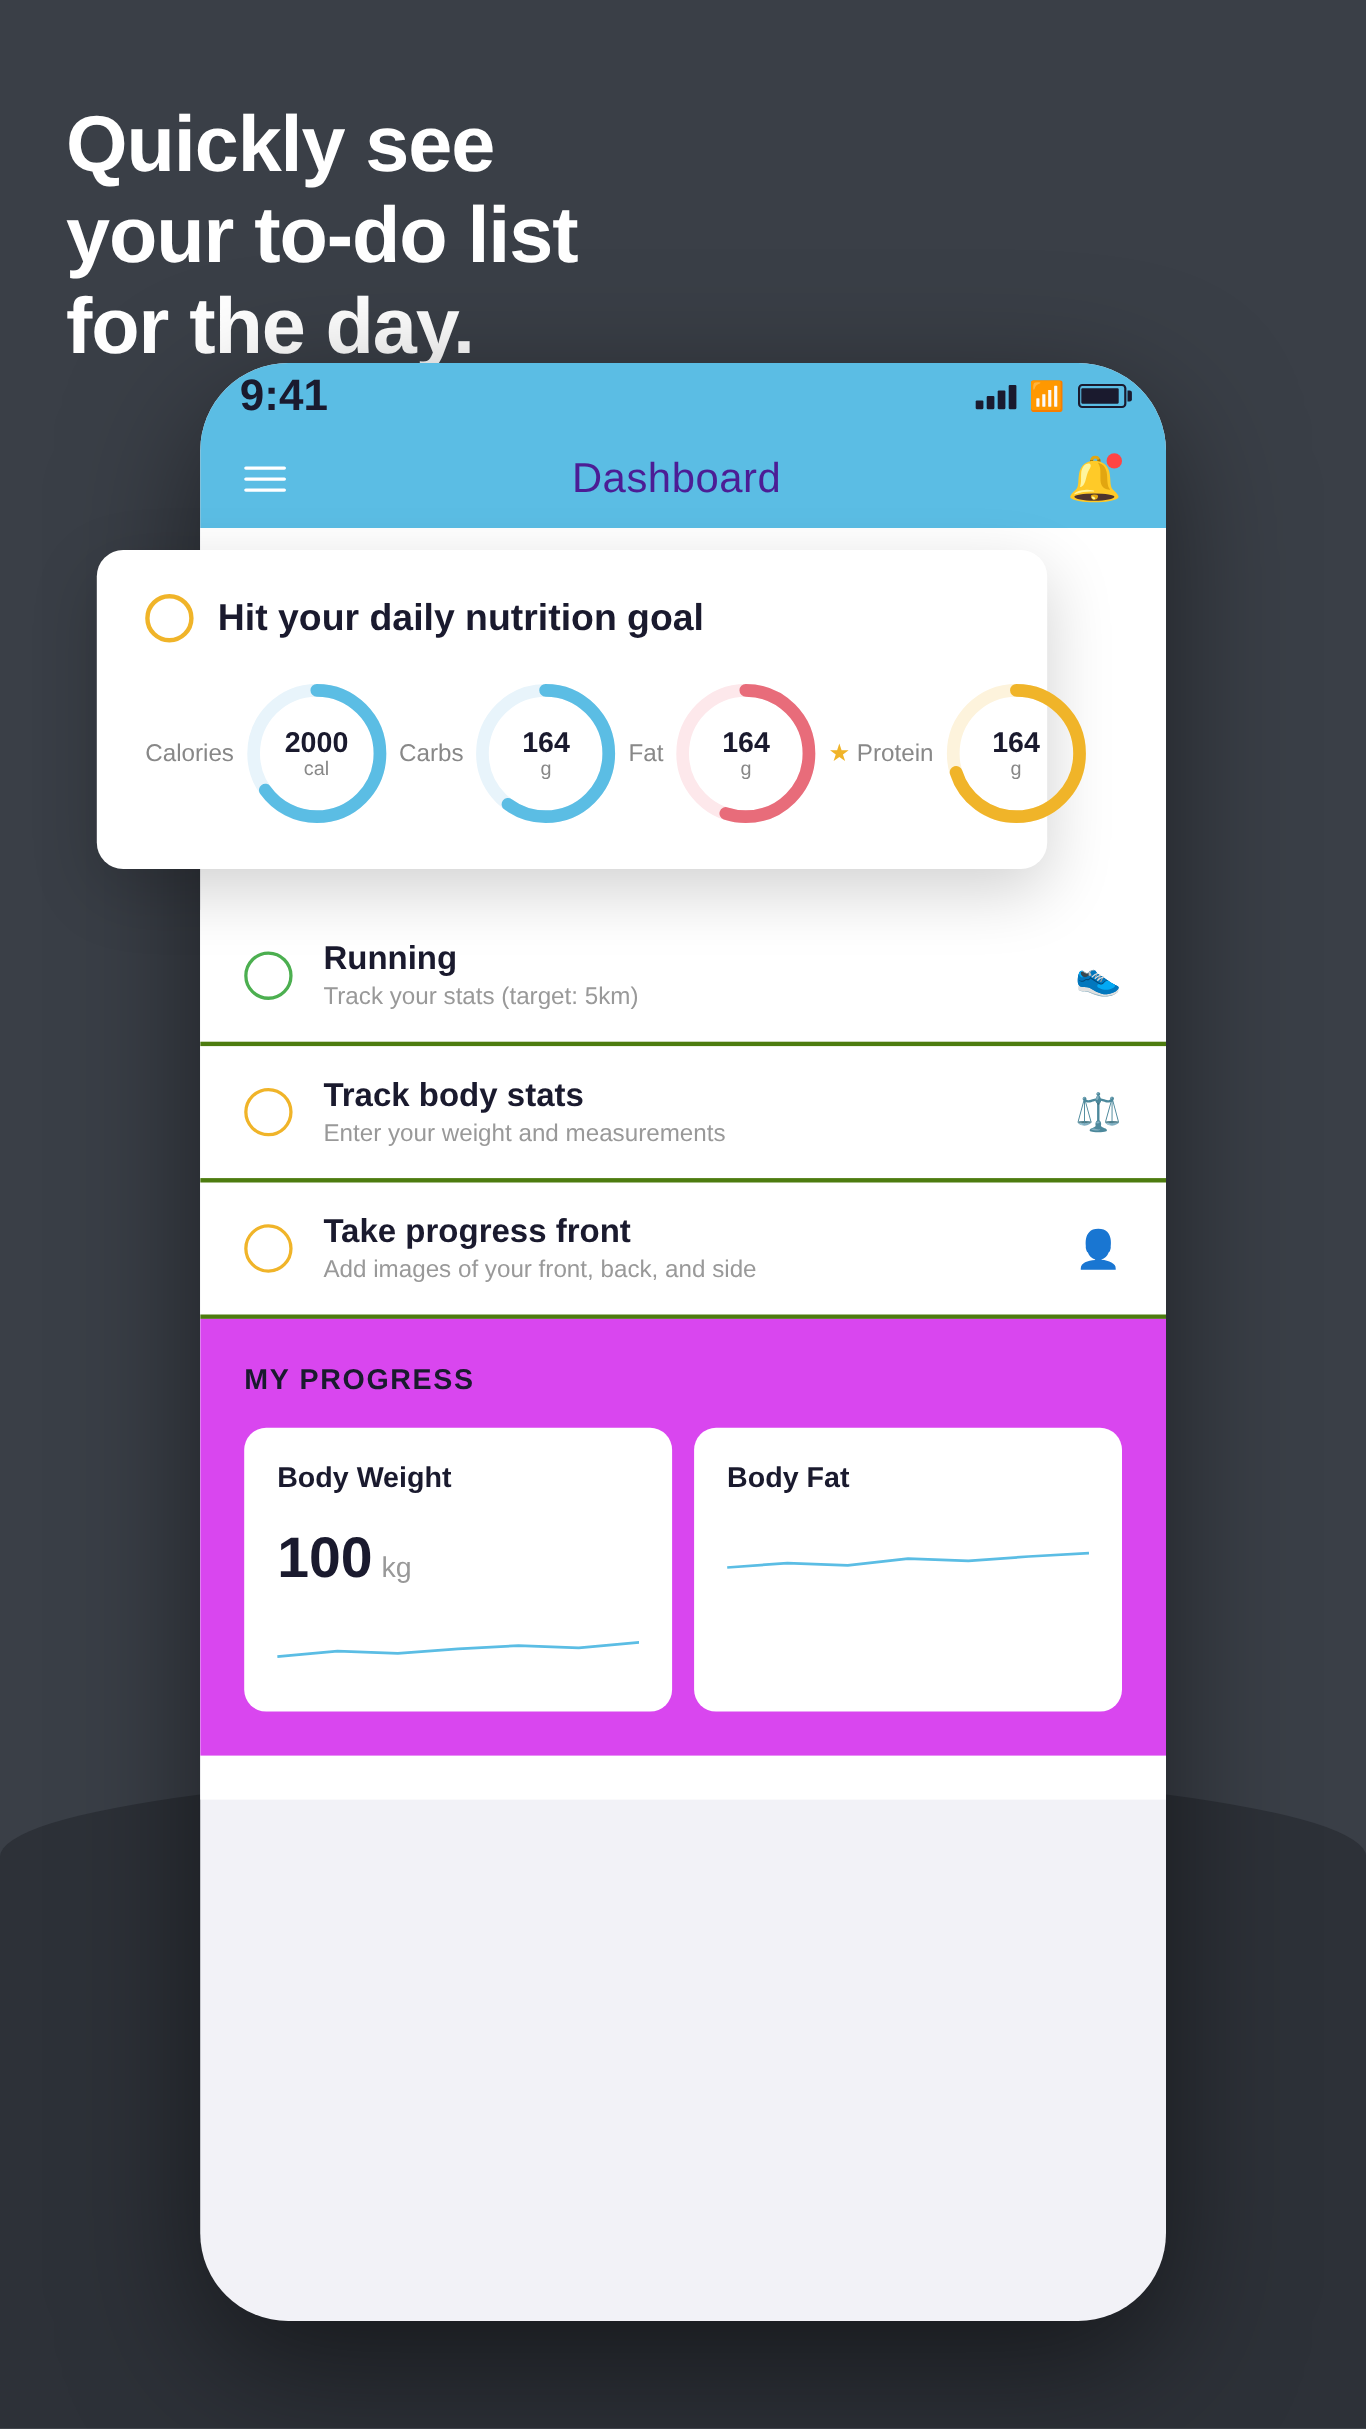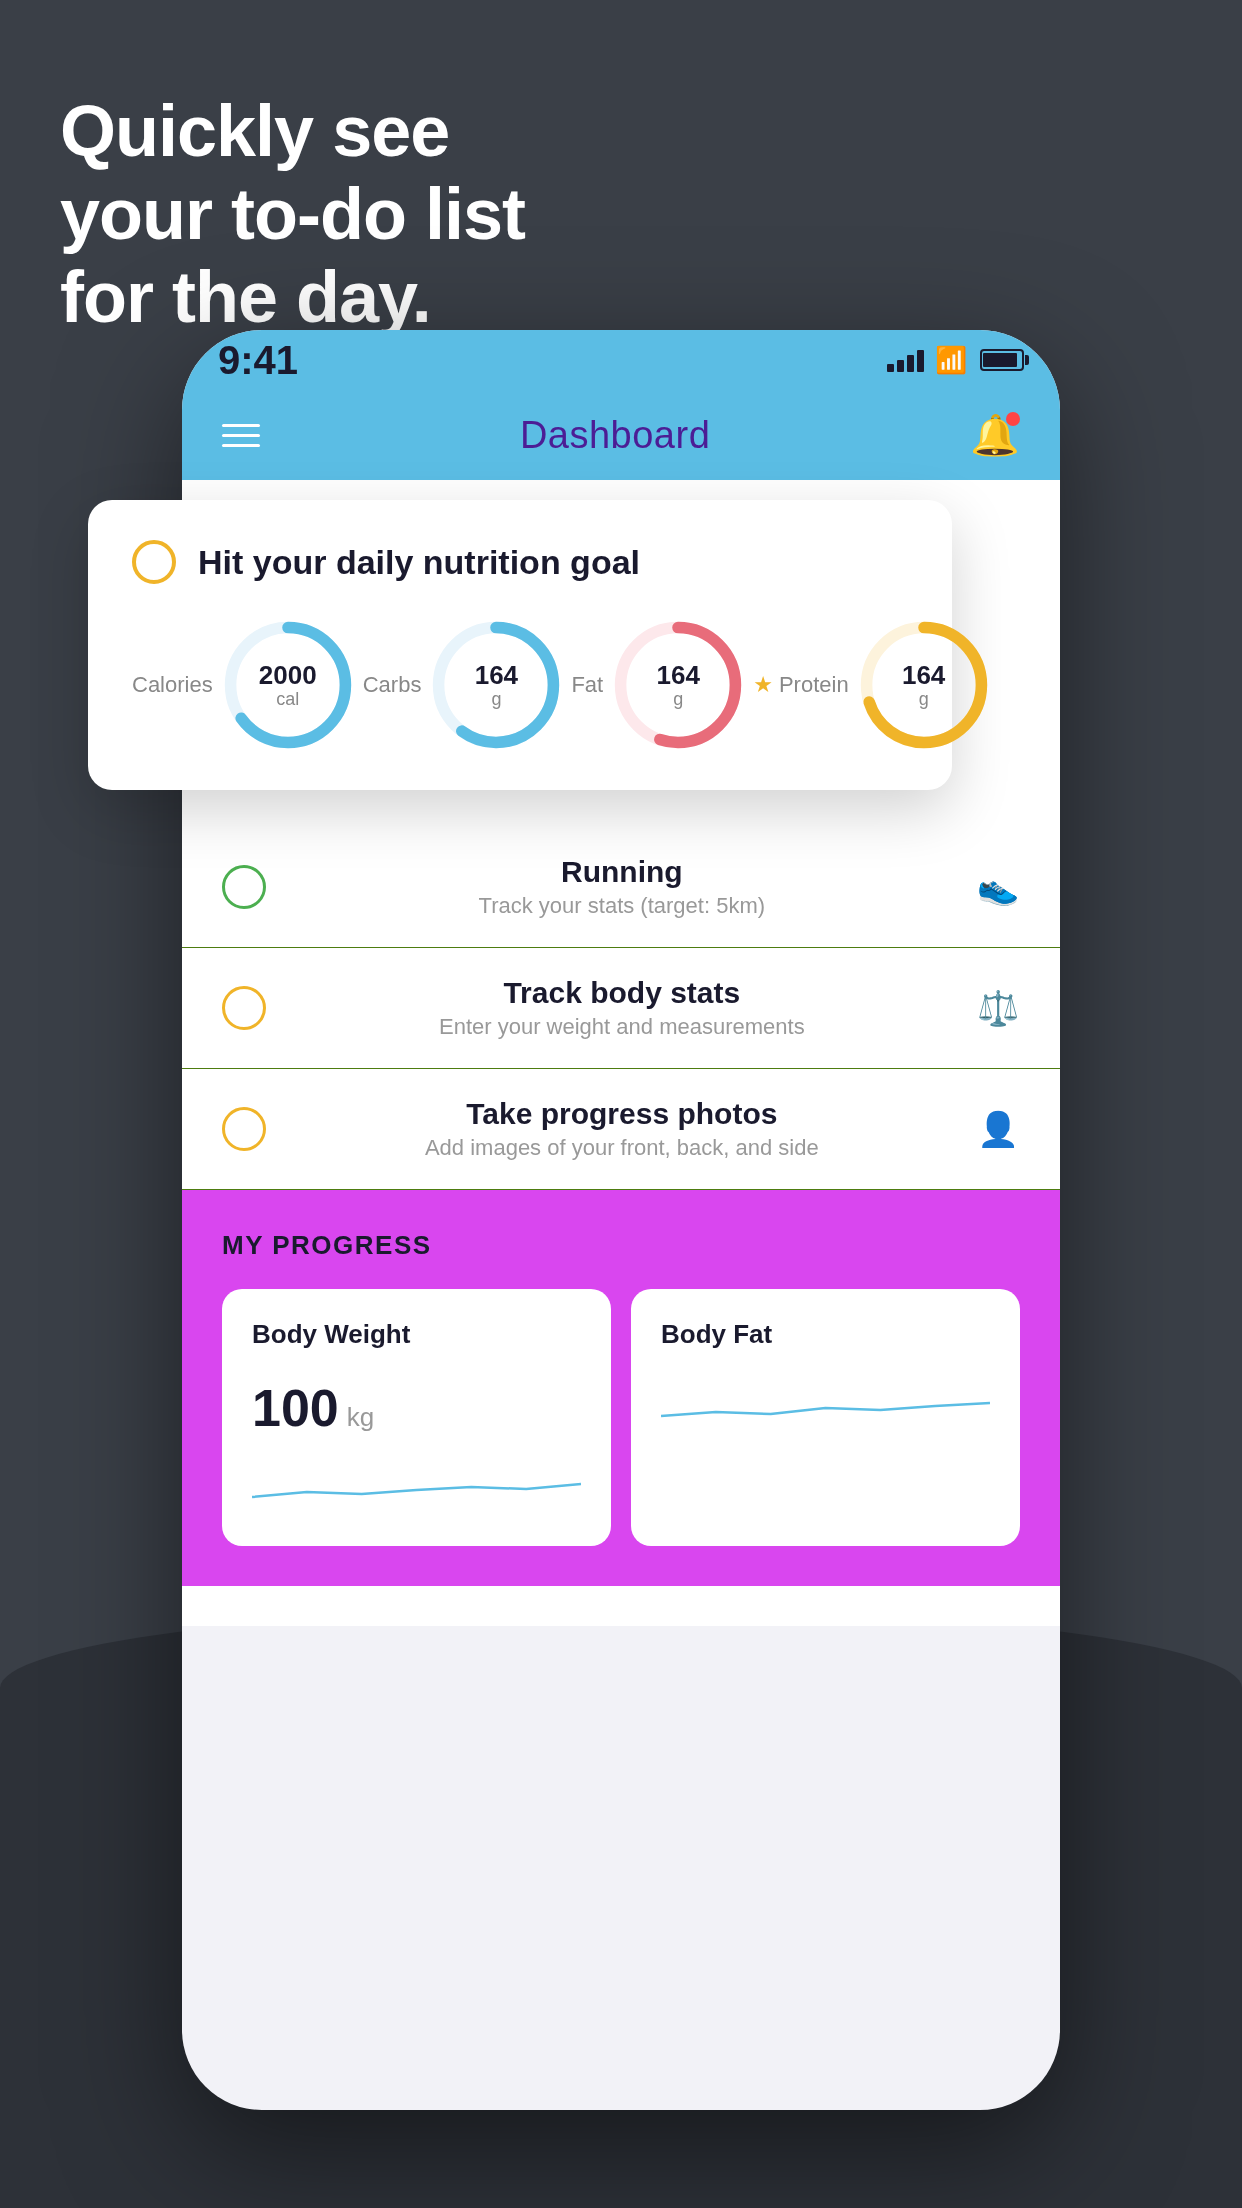--- a/index.html
+++ b/index.html
@@ -250,23 +250,22 @@
 
     
     .todo-list {
       background: #ffffff;
       margin-top: 260px;
     }
     .todo-item {
       display: flex;
       align-items: center;
       padding: 28px 40px;
-      border-bottom: 1px solid #4d7c0f;
+      border-bottom: 4px solid #4d7c0f;
       gap: 28px;
-      text-align: center;
     }
     .todo-circle {
       width: 44px;
       height: 44px;
       border-radius: 50%;
       border: 3px solid #f0b429;
       flex-shrink: 0;
     }
     .todo-circle.green {
       border-color: #4caf50;
@@ -411,21 +410,21 @@
         <div class="todo-text">
           <div class="todo-title">Track body stats</div>
           <div class="todo-subtitle">Enter your weight and measurements</div>
         </div>
         <span class="todo-icon">⚖️</span>
       </div>
 
       <div class="todo-item">
         <div class="todo-circle"></div>
         <div class="todo-text">
-          <div class="todo-title">Take progress photos</div>
+          <div class="todo-title">Take progress front</div>
           <div class="todo-subtitle">Add images of your front, back, and side</div>
         </div>
         <span class="todo-icon">👤</span>
       </div>
     </div>
 
     <div class="progress-section">
       <div class="progress-header">MY PROGRESS</div>
       <div class="progress-cards">
 

